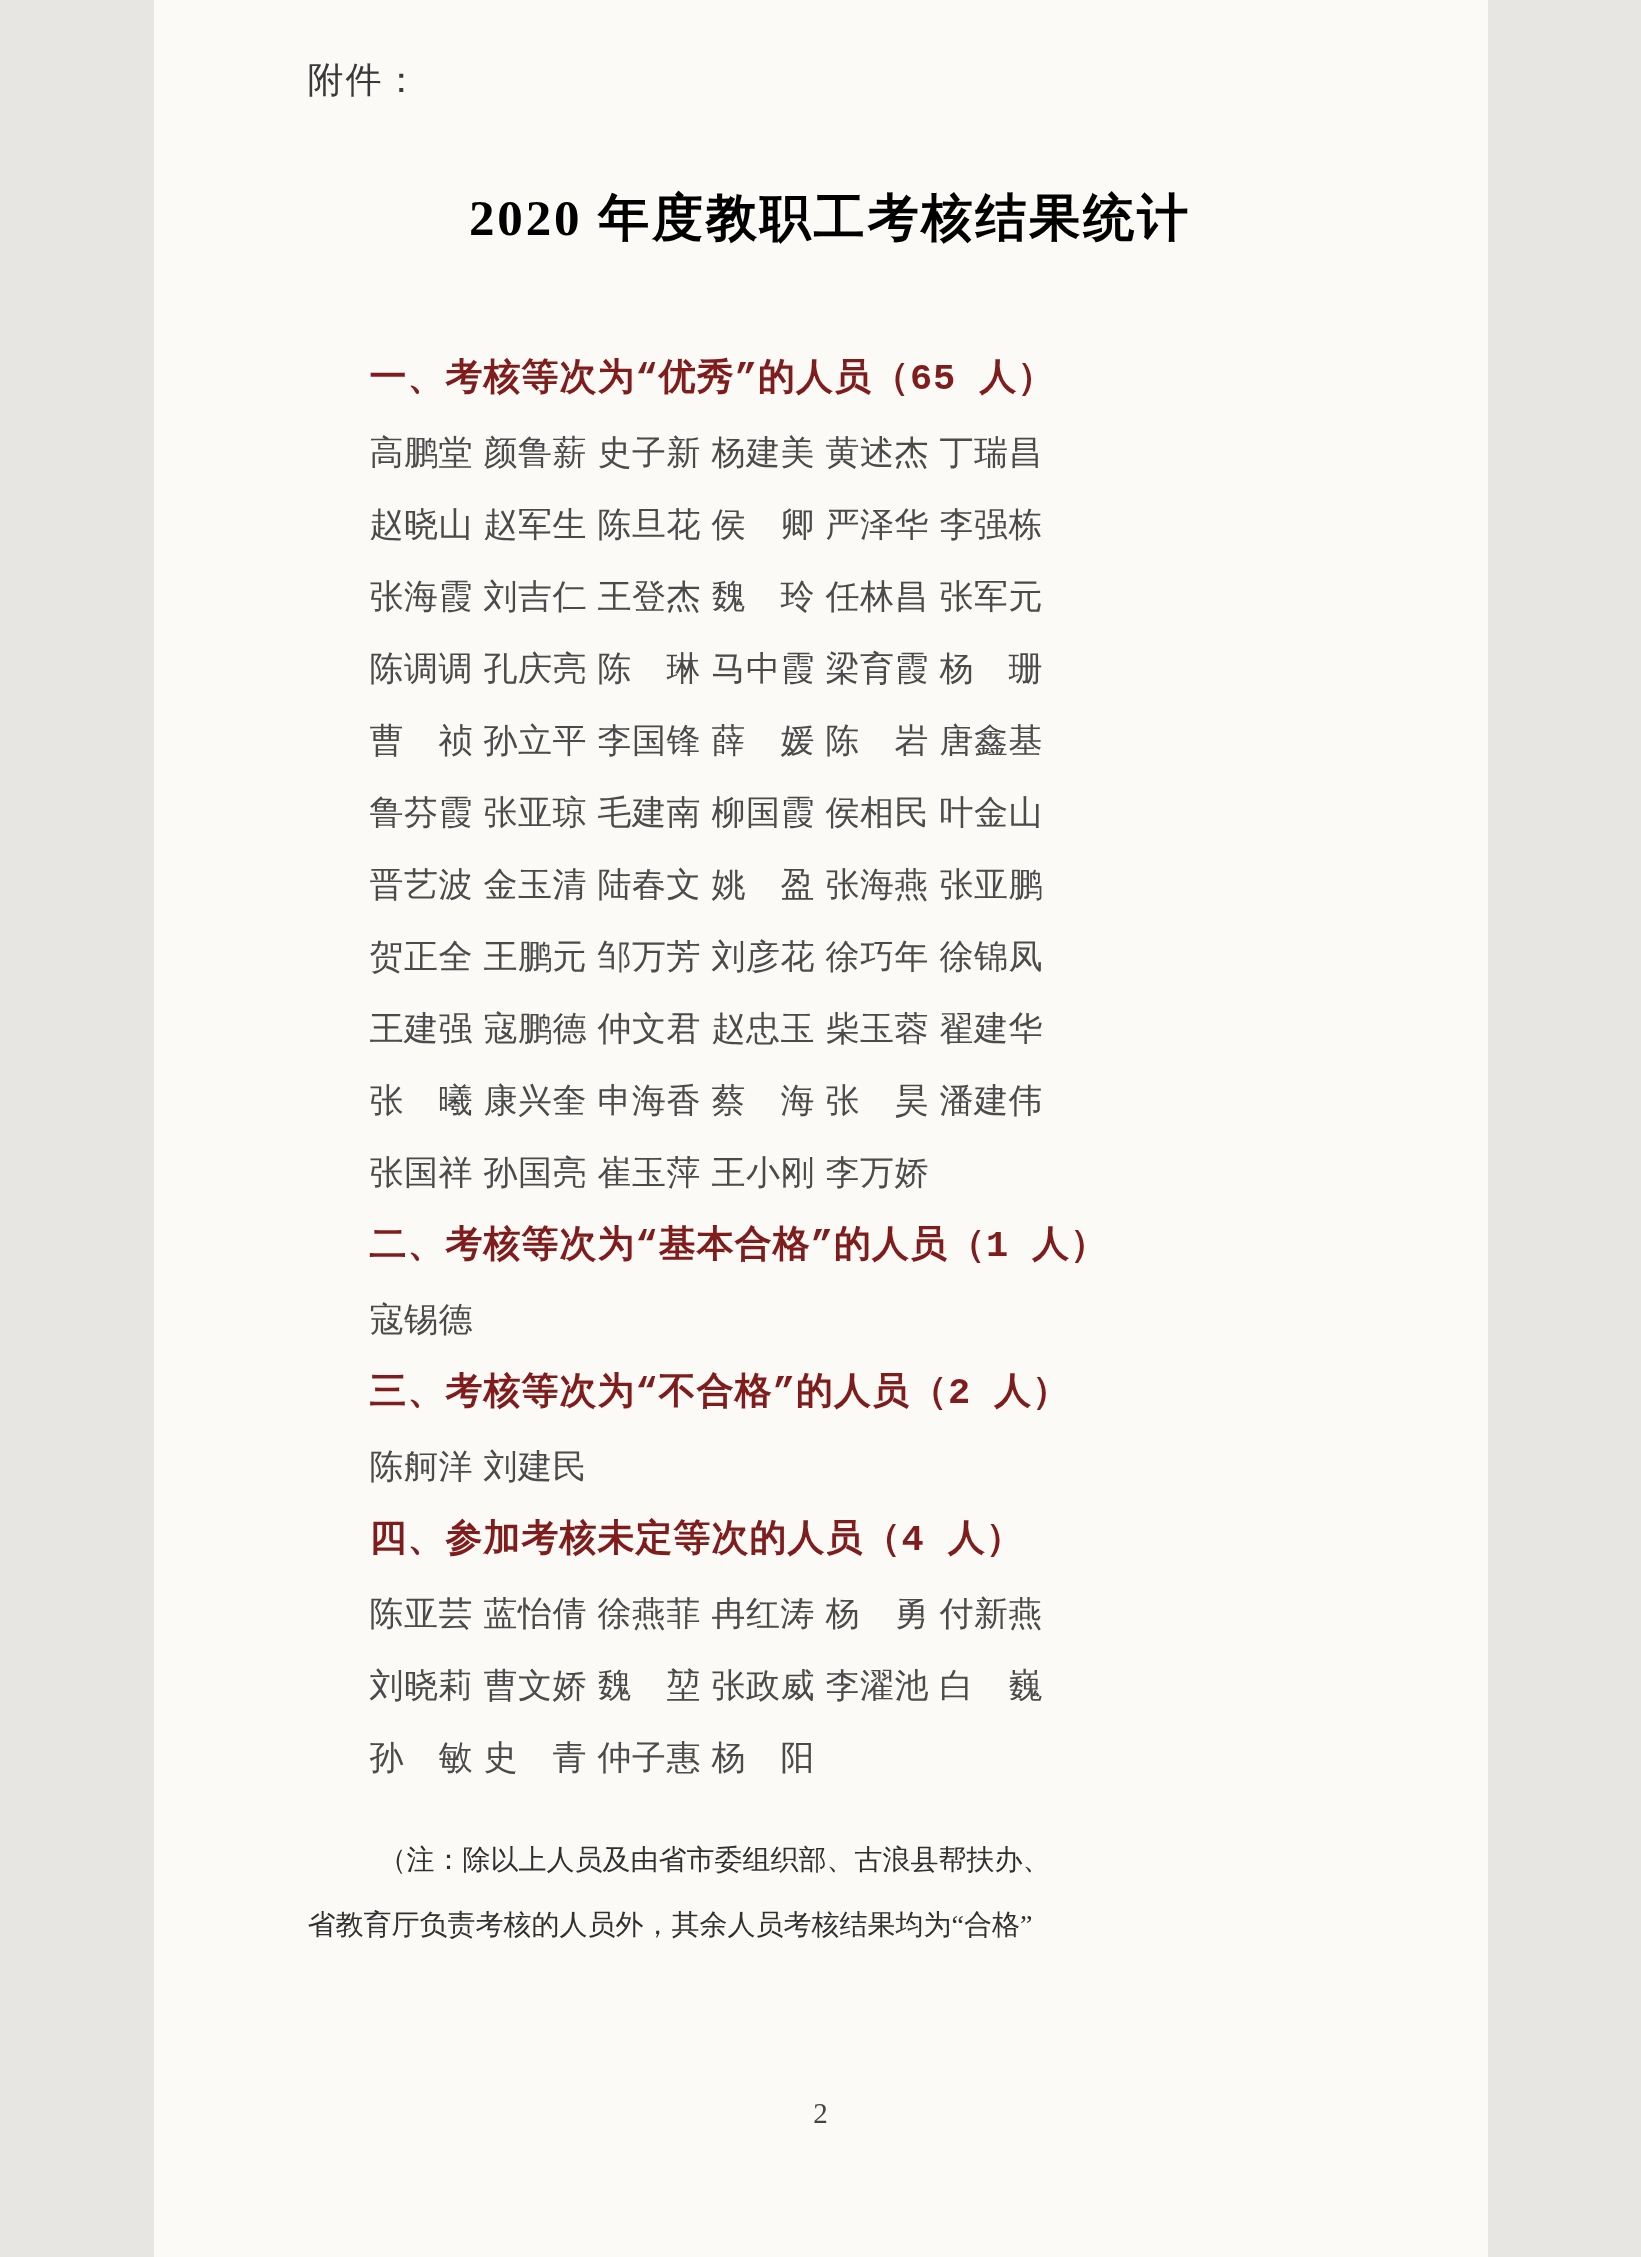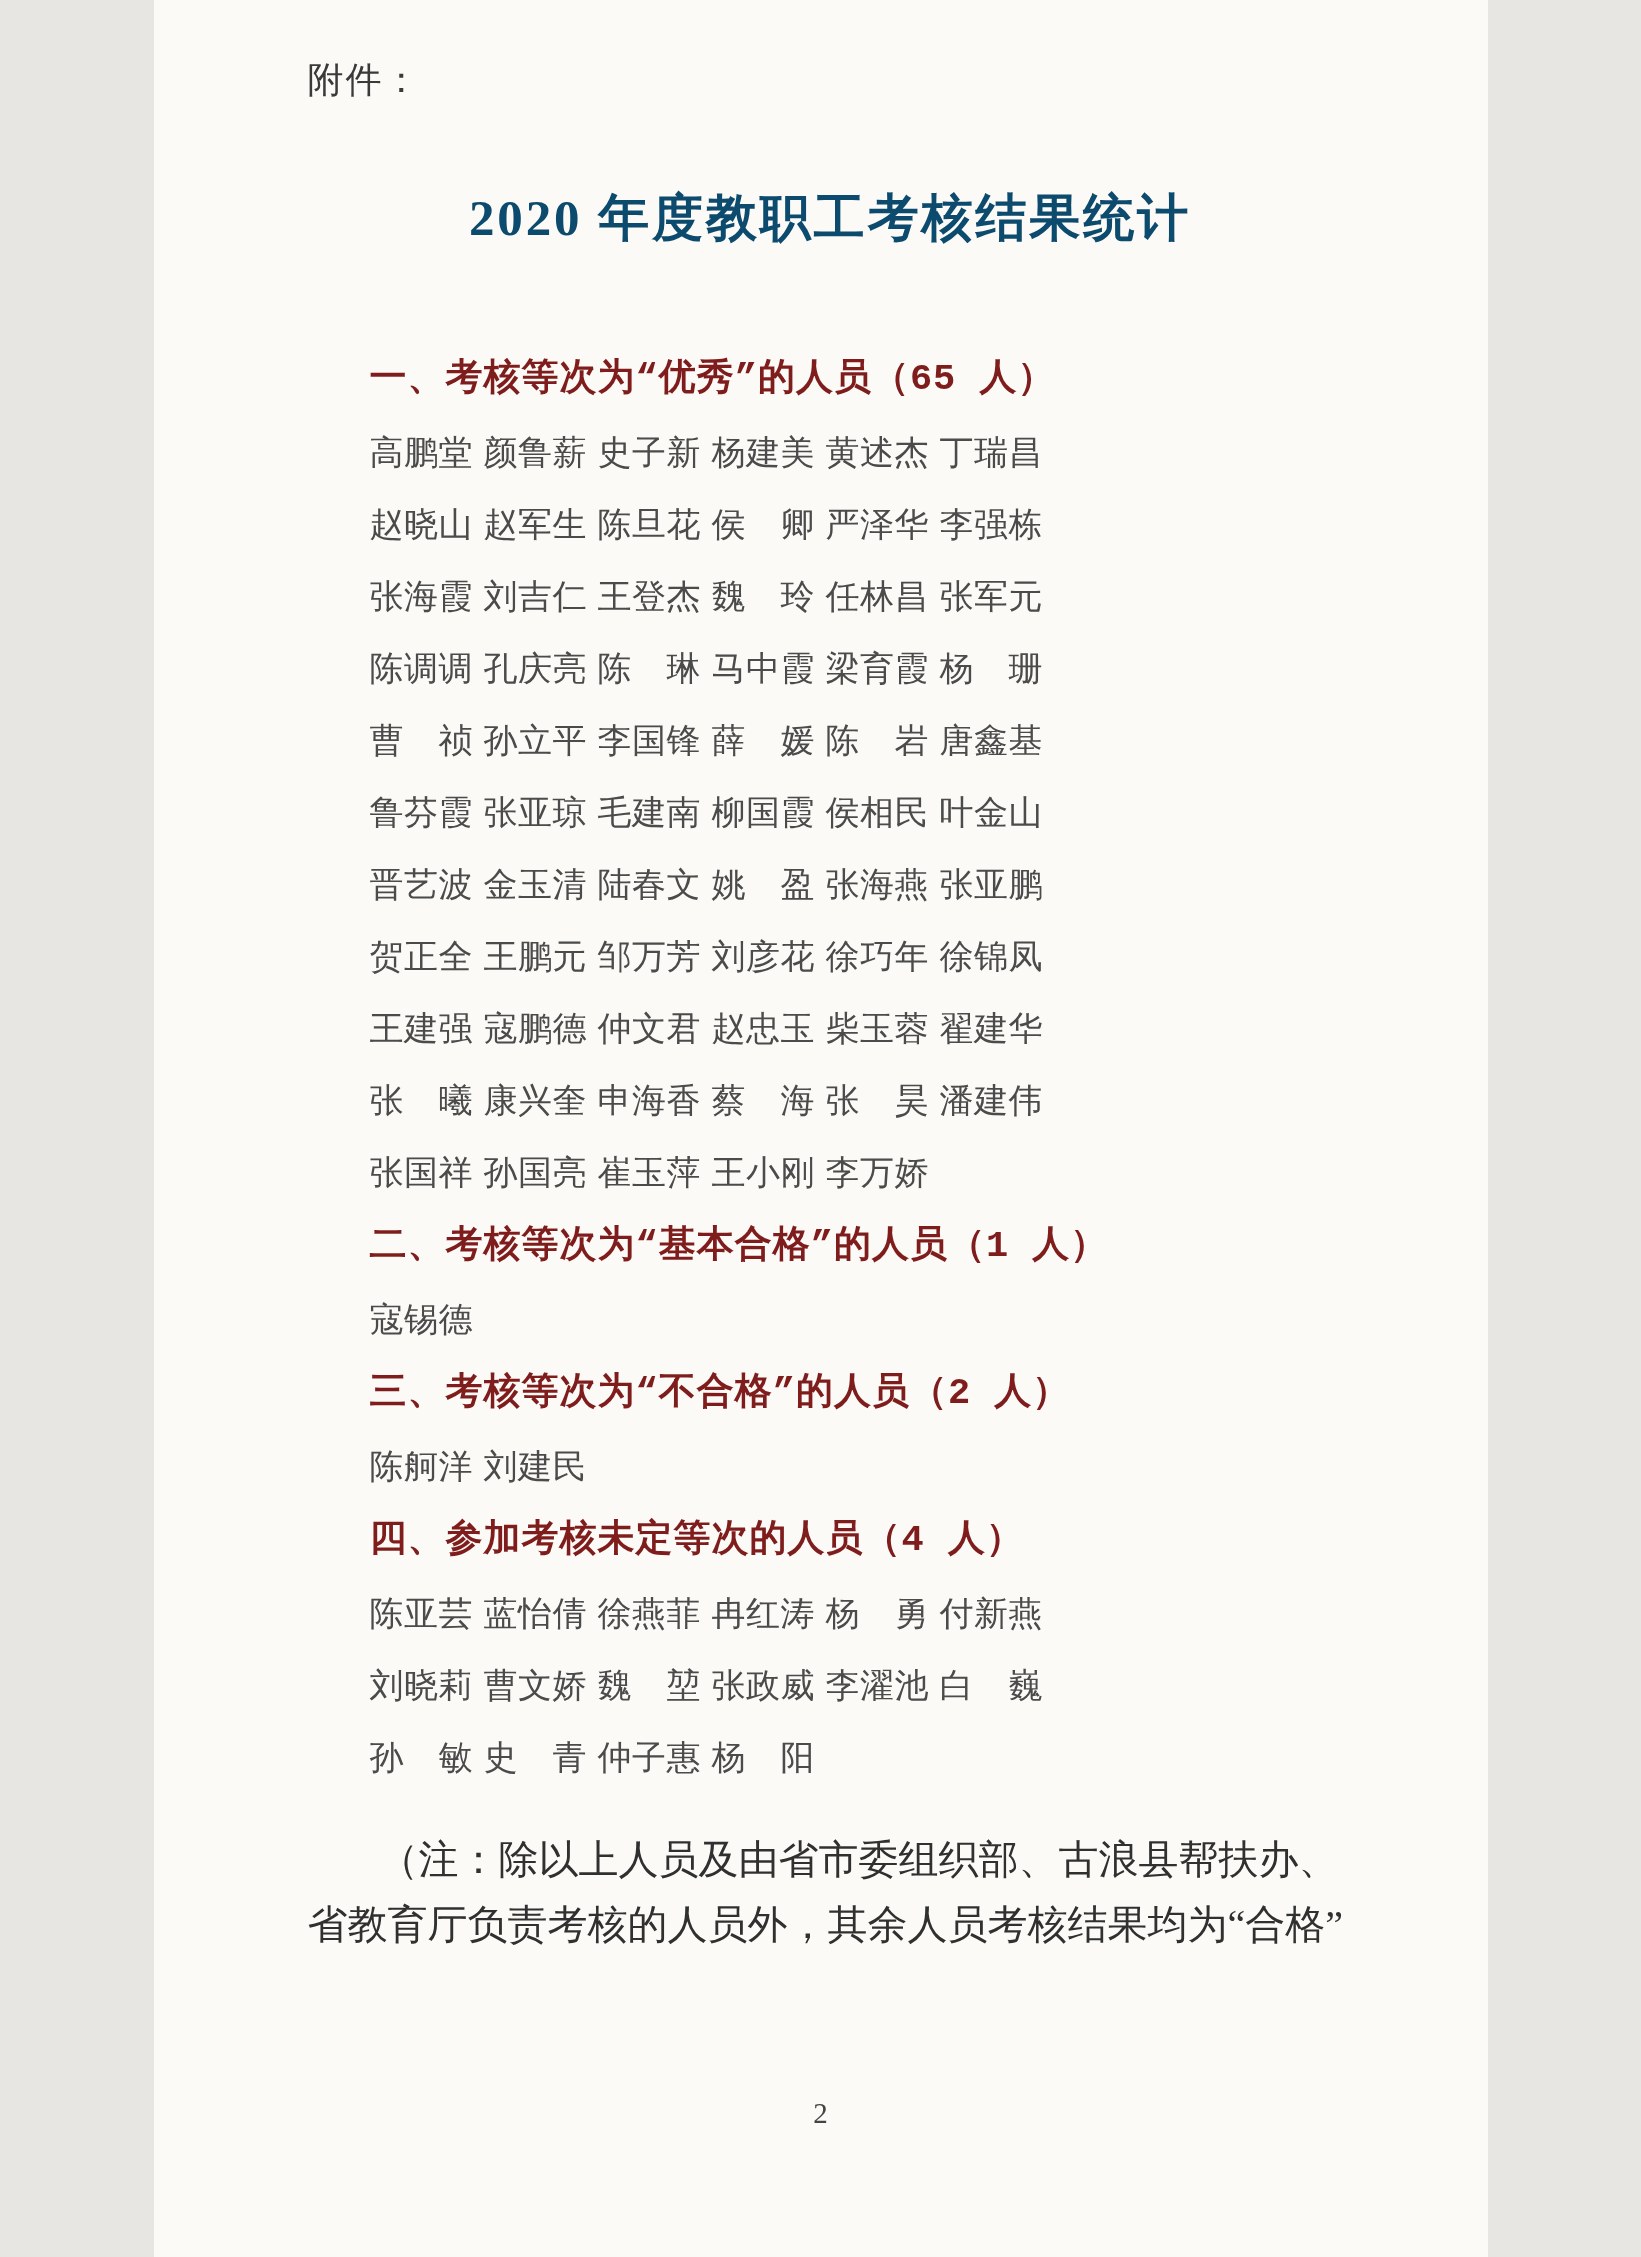--- a/index.html
+++ b/index.html
@@ -22,21 +22,21 @@
   .attachment {
     font-size: 36px;
     color: #3a3a3a;
     letter-spacing: 1.9px;
   }
   .doc-title {
     margin: 79px 0 0 0;
     text-align: center;
     font-size: 51px;
     font-weight: bold;
-    color: #0c4a6e;
+    color: #000000;
     letter-spacing: 2.9px;
     font-family: "Liberation Serif", serif;
   }
   .content {
     margin-top: 89px;
   }
   .section-heading {
     margin: 0 0 0 62px;
     font-size: 37px;
     font-weight: bold;
@@ -56,21 +56,21 @@
     display: inline-block;
     width: 102px;
     font-size: 34px;
     color: #4b4b4b;
     letter-spacing: 0.5px;
     white-space: pre;
     font-weight: 400;
   }
   .note {
     margin-top: 33px;
-    font-size: 40px;
+    font-size: 28px;
     color: #303030;
     line-height: 65px;
   }
   .note-line-indent { padding-left: 71px; }
   .page-number {
     position: absolute;
     left: 0;
     right: 0;
     bottom: 127px;
     text-align: center;

